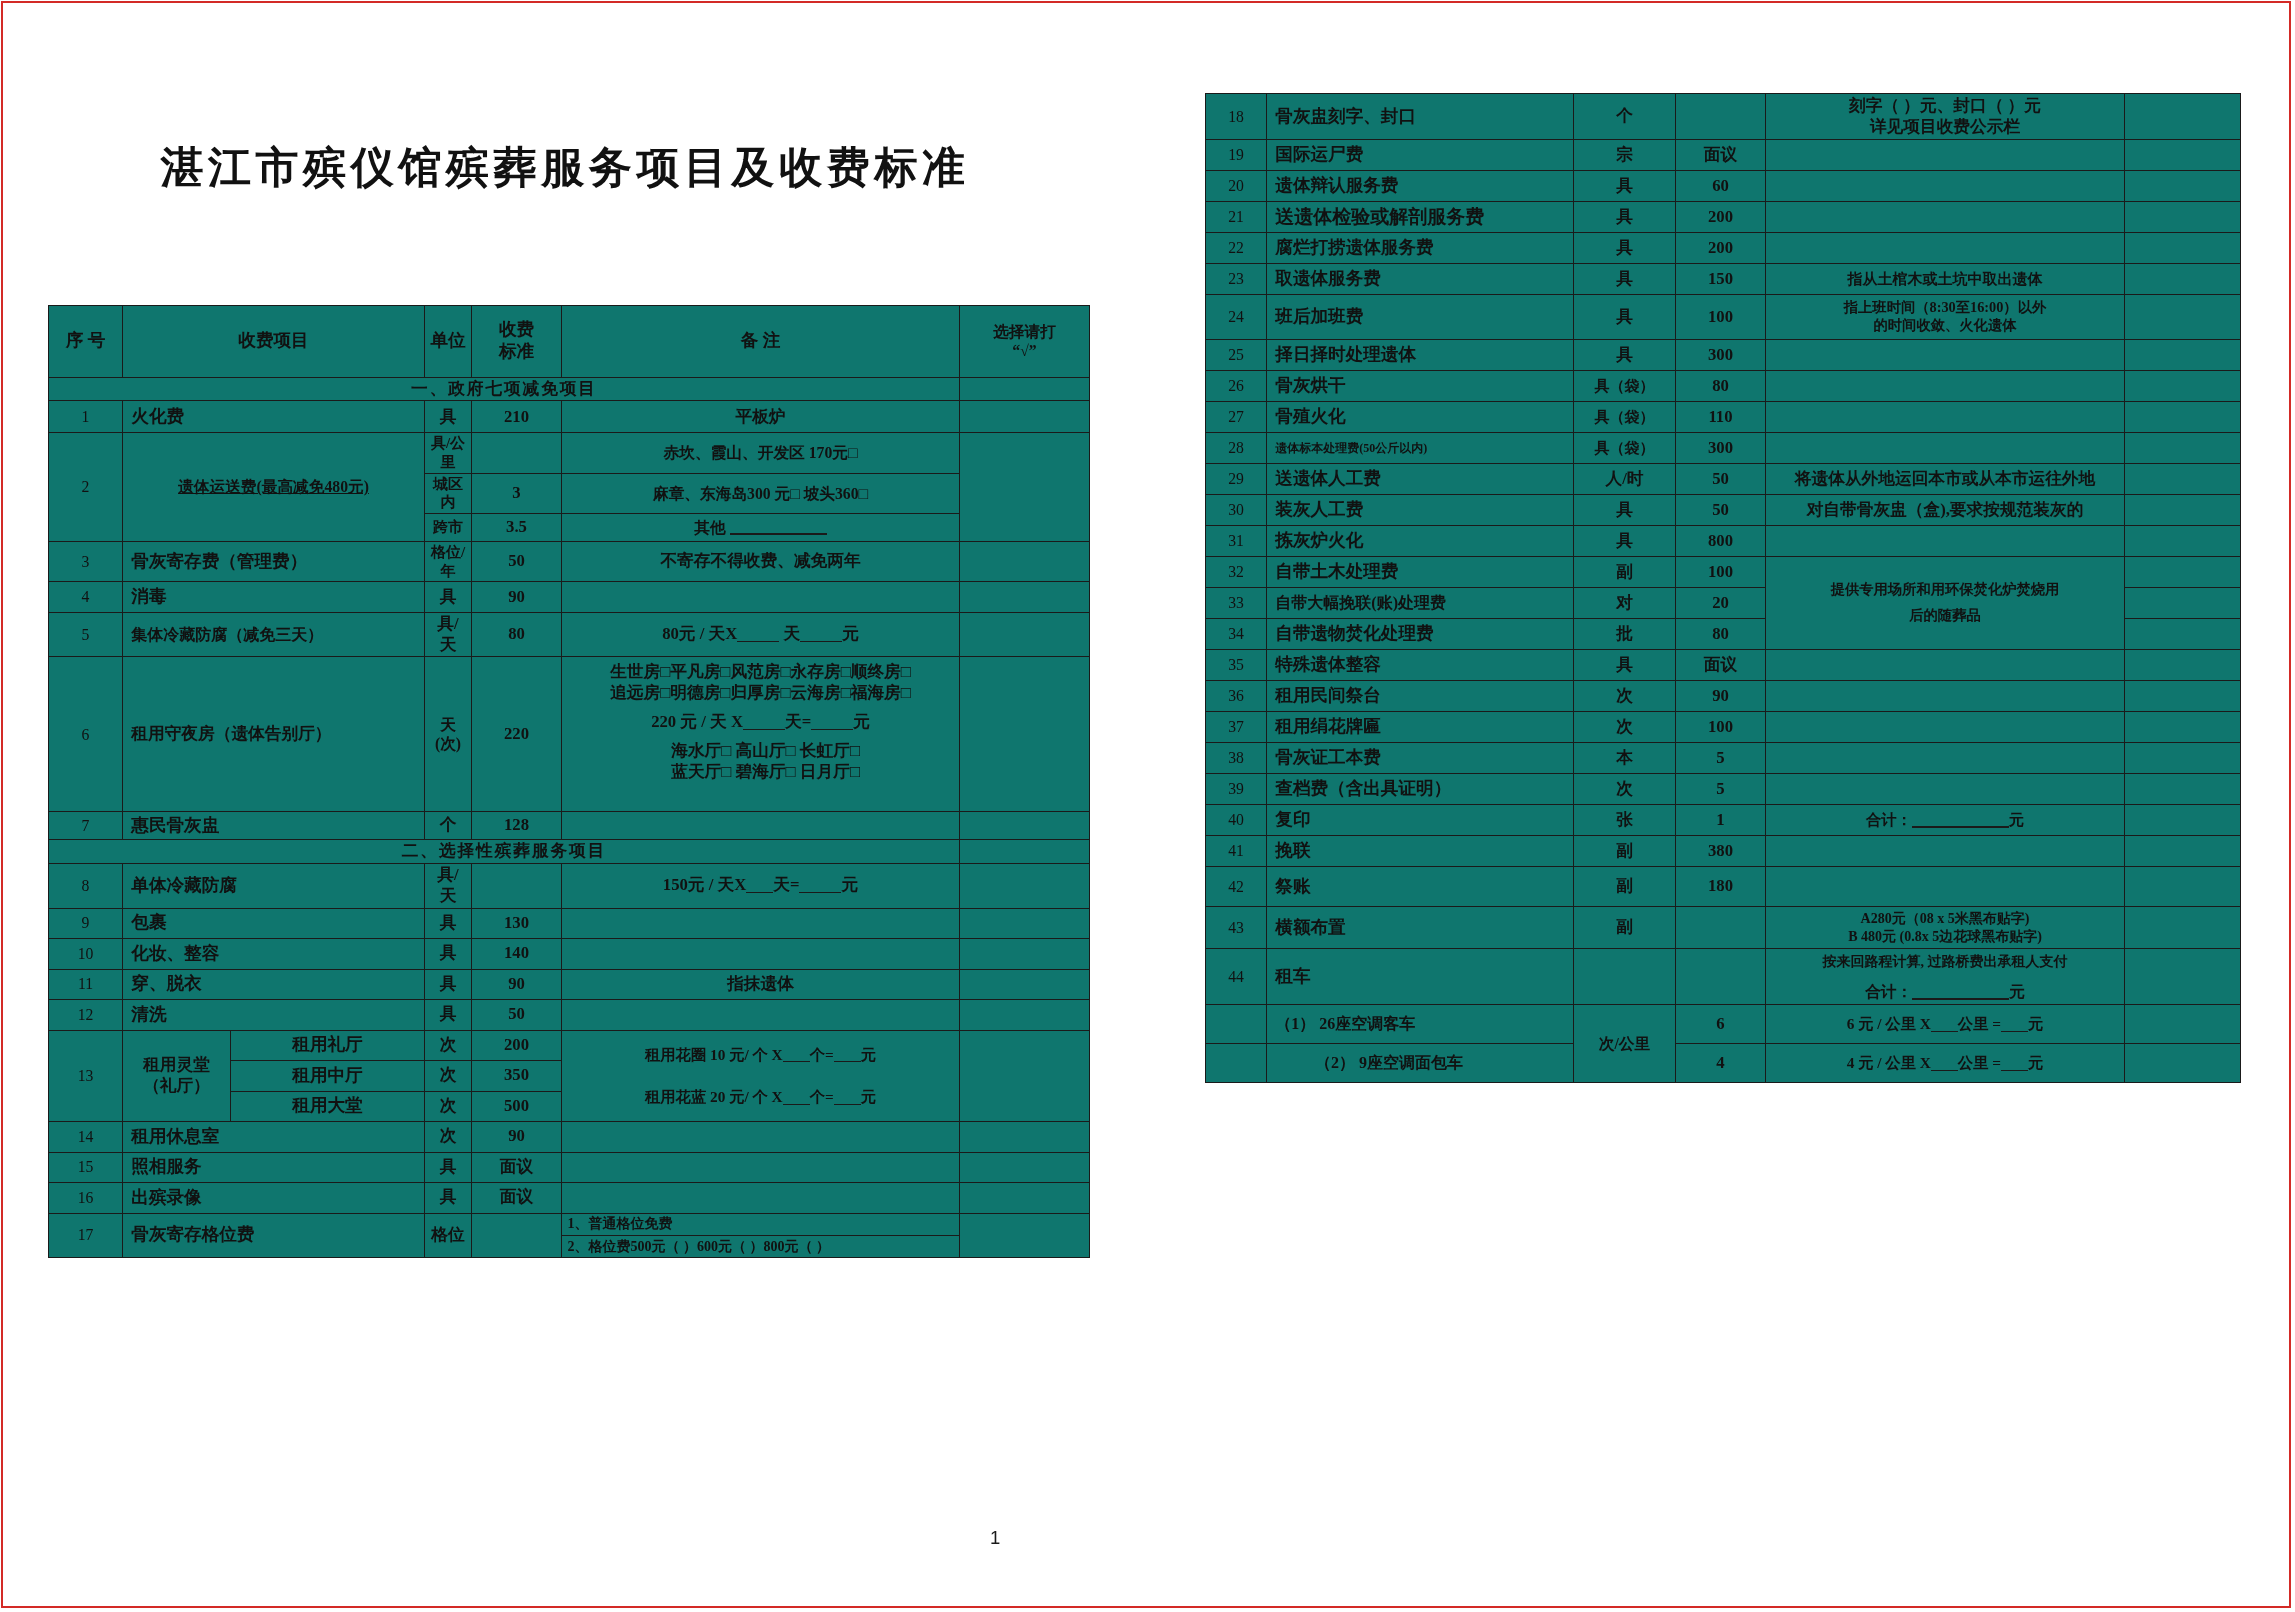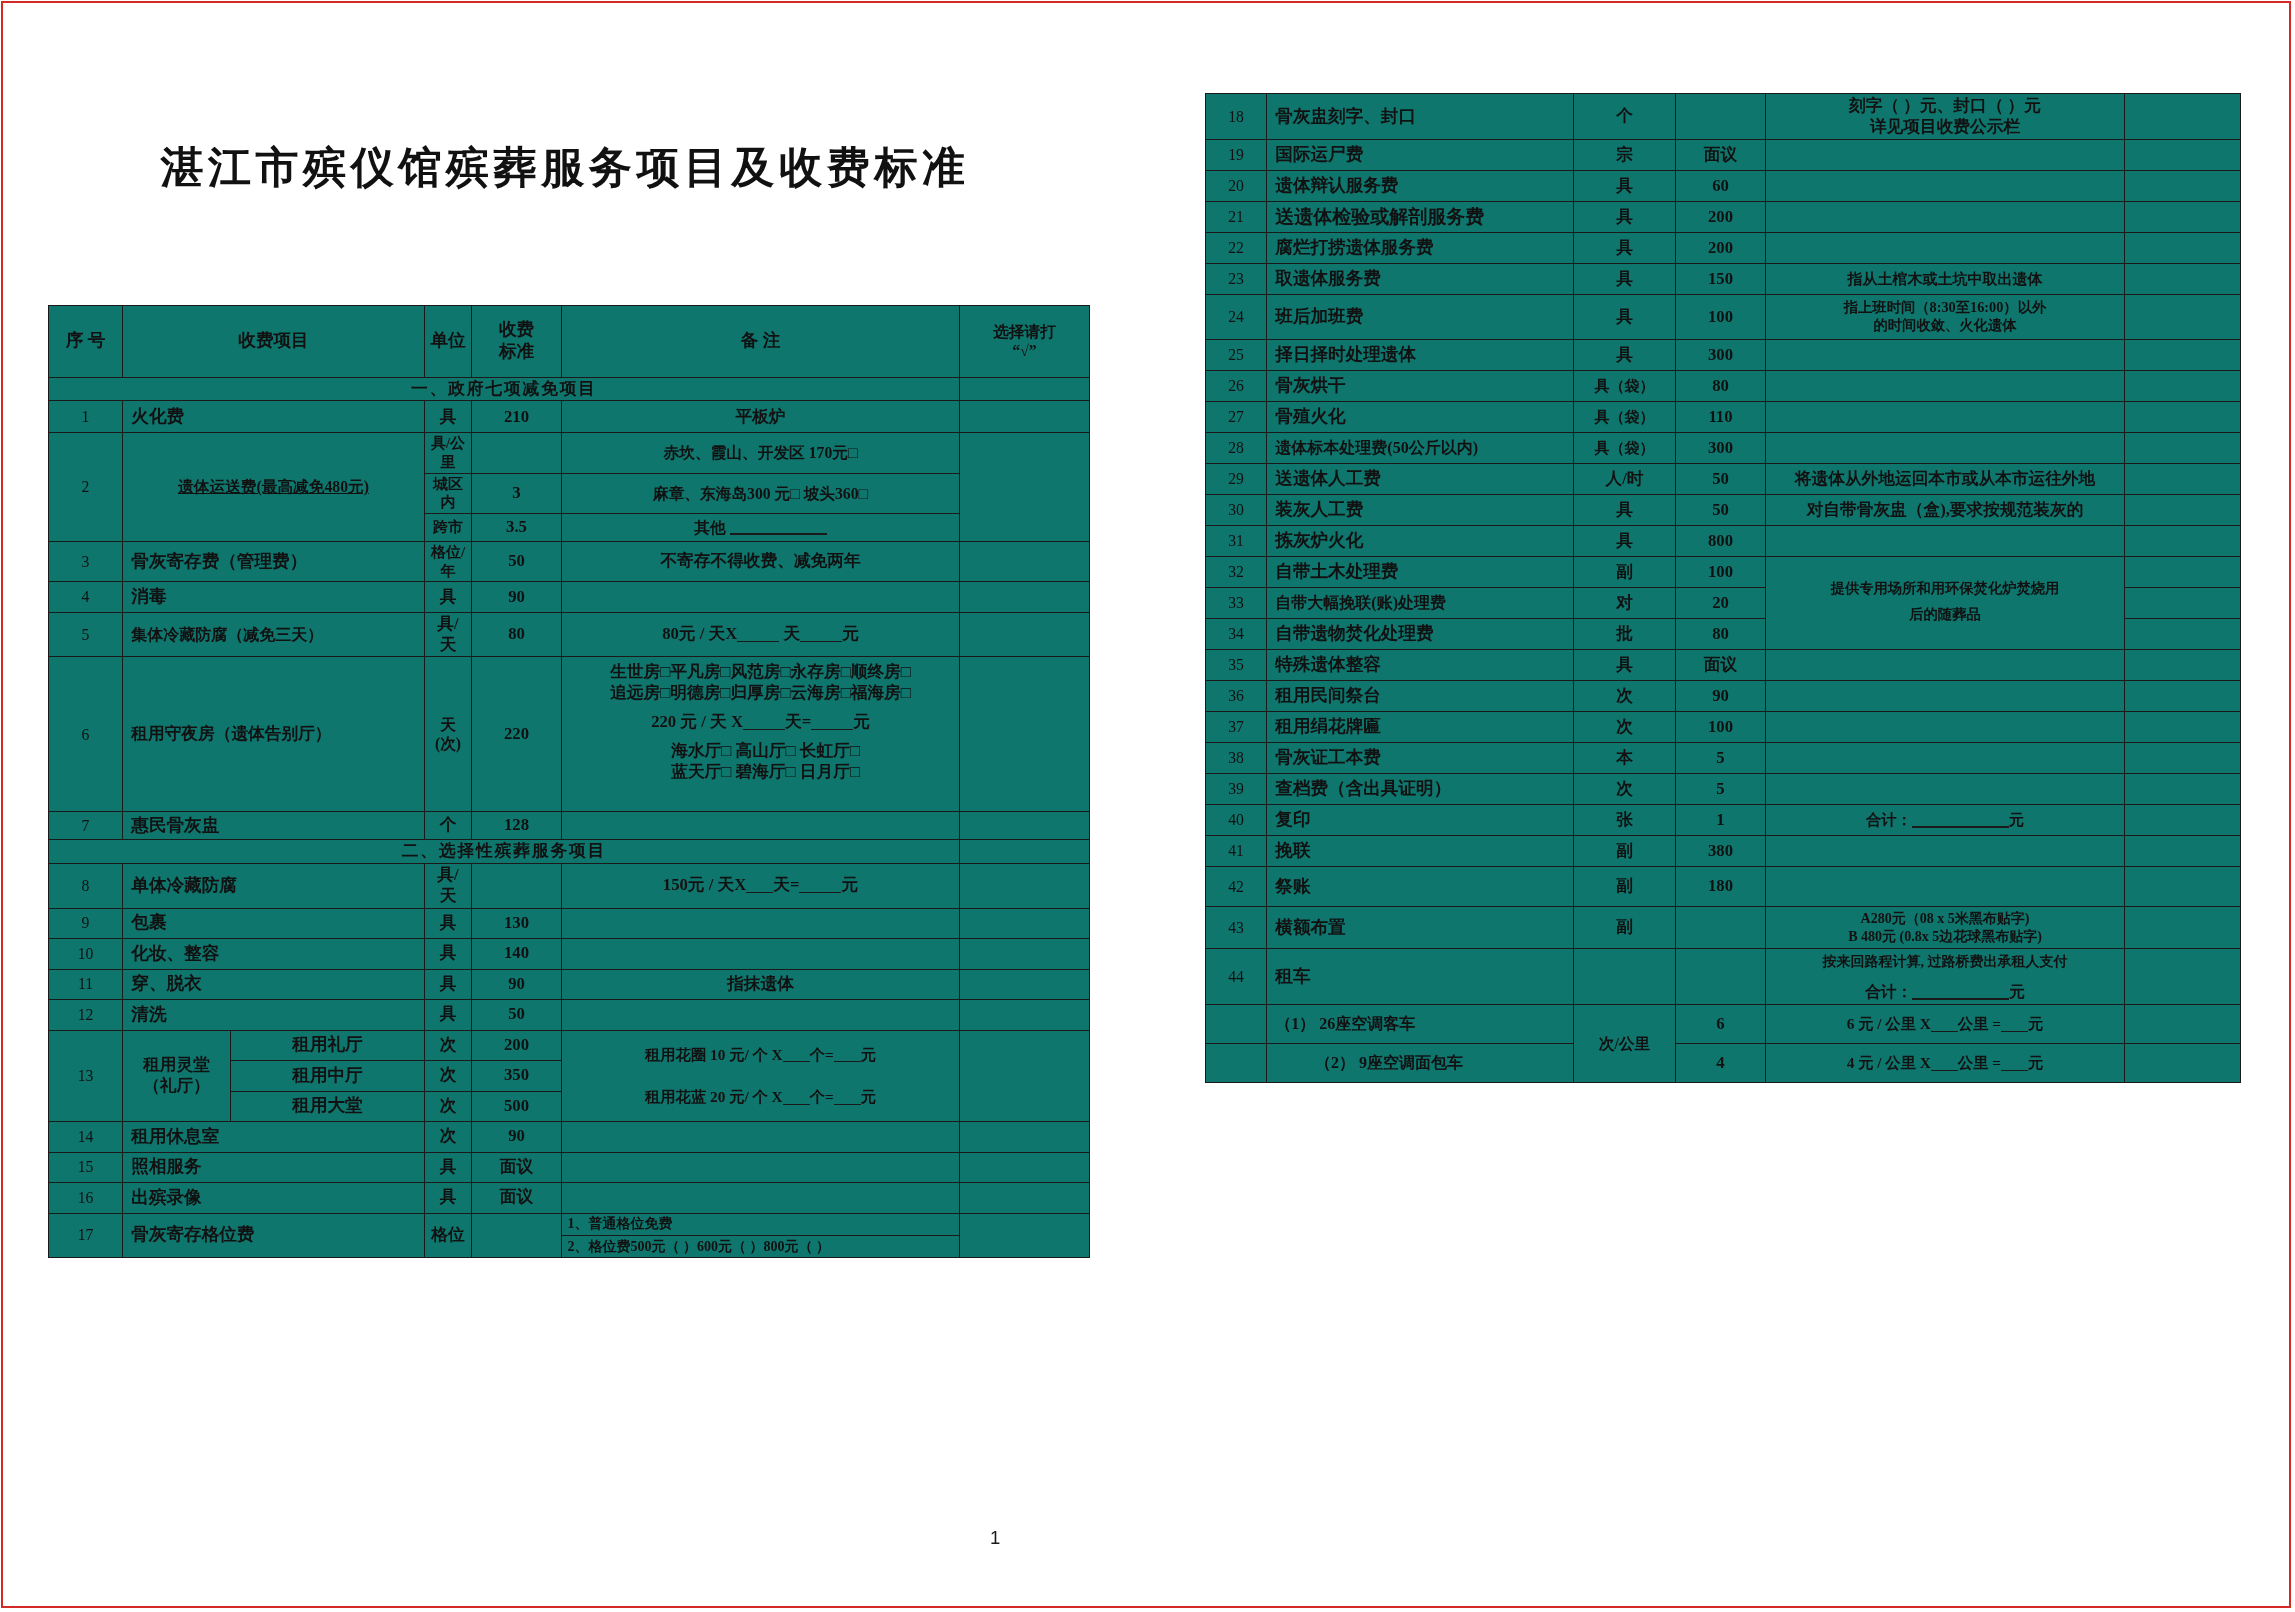--- a/index.html
+++ b/index.html
@@ -447,21 +447,21 @@
         <td class="idx">27</td>
         <td class="name" colspan="2">骨殖火化</td>
         <td class="unit" style="font-size:15px;">具（袋）</td>
         <td class="val">110</td>
         <td class="remark"></td>
         <td></td>
       </tr>
 
       <tr style="height:31px;">
         <td class="idx">28</td>
-        <td class="name" colspan="2" style="font-size:16px;">遗体标本处理费(50公斤以内)</td>
+        <td class="name" colspan="2" style="font-size:12px;">遗体标本处理费(50公斤以内)</td>
         <td class="unit" style="font-size:15px;">具（袋）</td>
         <td class="val">300</td>
         <td class="remark"></td>
         <td></td>
       </tr>
 
       <tr style="height:31px;">
         <td class="idx">29</td>
         <td class="name" colspan="2">送遗体人工费</td>
         <td class="unit">人/时</td>
@@ -486,21 +486,21 @@
         <td class="val">800</td>
         <td class="remark"></td>
         <td></td>
       </tr>
 
       <tr style="height:31px;">
         <td class="idx">32</td>
         <td class="name" colspan="2">自带土木处理费</td>
         <td class="unit">副</td>
         <td class="val">100</td>
-        <td class="remark-s" rowspan="3" style="font-size:14.3px;font-family:Liberation Mono, monospace;">
+        <td class="remark-s" rowspan="3" style="font-size:14.3px;">
           <span class="nl">提供专用场所和用环保焚化炉焚烧用</span>
           <span class="nl" style="margin-top:7.4px;">后的随葬品</span>
         </td>
         <td></td>
       </tr>
 
       <tr style="height:31px;">
         <td class="idx">33</td>
         <td class="name" colspan="2" style="font-size:16px;">自带大幅挽联(账)处理费</td>
         <td class="unit">对</td>

